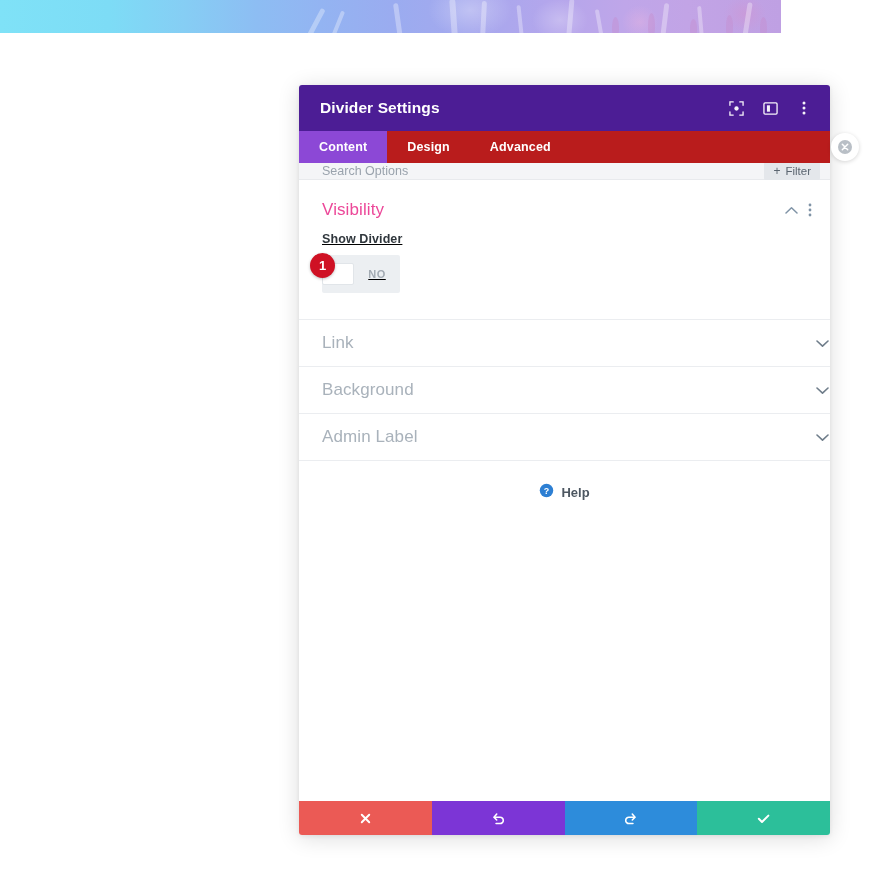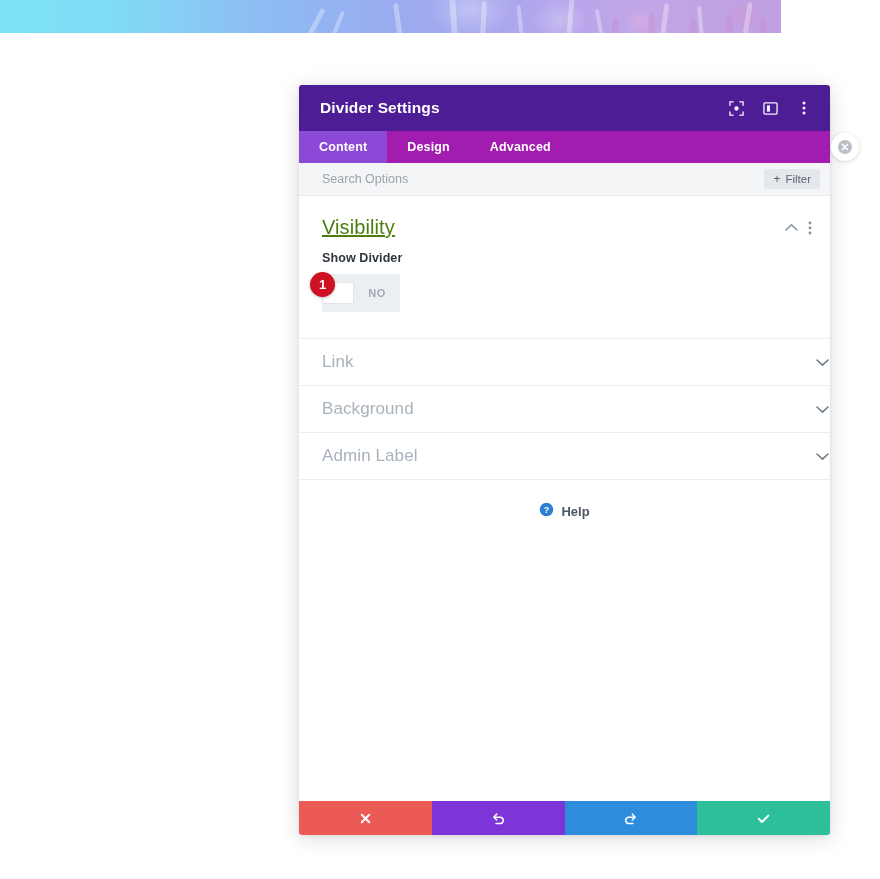--- a/index.html
+++ b/index.html
@@ -103,21 +103,21 @@
     align-items: center;
     justify-content: center;
     color: #ffffff;
     cursor: pointer;
     opacity: .95;
   }
 
   
   .tab-bar {
     height: 32px;
-    background: #a21caf;
+    background: #b91c1c;
     display: flex;
     align-items: stretch;
     position: relative;
     flex: 0 0 auto;
   }
   .tab {
     display: flex;
     align-items: center;
     justify-content: center;
     padding: 0 20px;
@@ -141,21 +141,21 @@
     box-shadow: 0 1px 4px rgba(0,0,0,.16);
     display: flex;
     align-items: center;
     justify-content: center;
     cursor: pointer;
   }
   .close-bubble svg { display: block; }
 
   
   .search-bar {
-    height: 33px;
+    height: 17px;
     background: #f4f5f7;
     border-bottom: 1px solid #e8eaed;
     display: flex;
     align-items: center;
     padding: 0 10px 0 23px;
     flex: 0 0 auto;
   }
   .search-input {
     flex: 1;
     border: none;
@@ -188,30 +188,29 @@
   }
 
   .section-open { padding: 0; border-bottom: 1px solid #ebedf0; }
   .section-open-head {
     display: flex;
     align-items: center;
     padding: 20px 18px 12px 23px;
   }
   .section-open-title {
     flex: 1;
-    font-size: 20px;
-    color: #4d7c0f;
+    font-size: 17px;
+    color: #ec4899;
     font-weight: normal;
     letter-spacing: .1px;
-    text-decoration: underline;
   }
   .section-head-icons { display: flex; align-items: center; gap: 10px; color: #7f93a6; }
   .sec-icon { cursor: pointer; display: flex; align-items: center; justify-content: center; }
 
-  .field { padding: 0 23px 26px 23px; }
+  .field { padding: 0 23px 26px 23px; text-decoration: underline; }
   .field-label {
     font-size: 12.5px;
     font-weight: bold;
     color: #30373d;
     margin-bottom: 9px;
     letter-spacing: .1px;
   }
   .toggle-wrap {
     display: flex;
     align-items: center;

